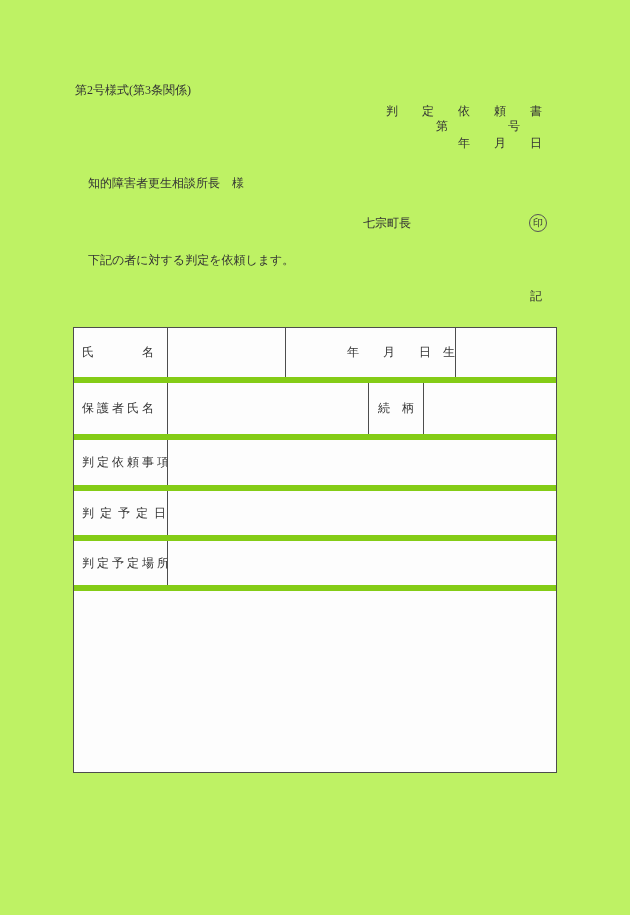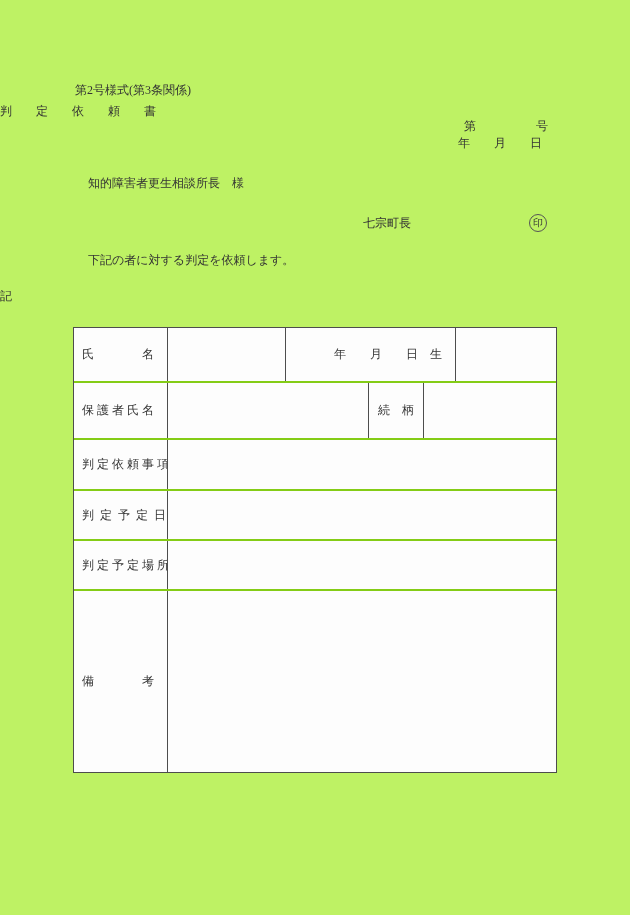--- a/index.html
+++ b/index.html
@@ -16,26 +16,27 @@
     color: #333333;
     font-size: 12px;
     line-height: 15px;
     overflow: hidden;
   }
   .abs { position: absolute; }
   .pre { white-space: pre; }
   .centerline {
     left: 0;
     width: 510px;
-    text-align: left;
+    text-align: right;
+    padding-left: 32px;
   }
   
   .form-number   { left: 75px;  top: 83px; }
   .doc-title     { top: 104px; }
-  .doc-number    { left: 464px; top: 119px; }
+  .doc-number    { left: 436px; top: 119px; }
   .doc-date      { left: 458px; top: 136px; }
   .addressee     { left: 88px;  top: 176px; }
   .sender        { left: 363px; top: 216px; }
   .seal {
     left: 529px; top: 214px;
     width: 18px; height: 18px;
     border: 1px solid #555555;
     border-radius: 50%;
     display: flex;
     align-items: center;
@@ -53,40 +54,40 @@
     left: 73px; top: 327px;
     width: 484px; height: 446px;
     border: 1px solid #4d4d4d;
     box-sizing: border-box;
     display: flex;
     flex-direction: column;
     background: #fdfdfd;
   }
   .trow {
     display: flex;
-    border-bottom: 2px solid #84cc16;
+    border-bottom: 6px solid #84cc16;
     box-sizing: border-box;
     flex-shrink: 0;
   }
   .trow.last { border-bottom: none; flex: 1; }
   .cell {
     border-right: 1px solid #4d4d4d;
     box-sizing: border-box;
     display: flex;
     align-items: center;
     overflow: hidden;
   }
   .cell.end { border-right: none; }
   .label-cell { width: 94px; padding-left: 8px; flex-shrink: 0; }
   .flex1 { flex: 1; }
   .w118 { width: 118px; flex-shrink: 0; }
   .w170 { width: 170px; flex-shrink: 0; }
   .w201 { width: 201px; flex-shrink: 0; }
   .w55  { width: 55px;  flex-shrink: 0; }
-  .just-end    { justify-content: flex-end; padding-right: 13px; }
+  .just-end    { justify-content: flex-end; }
   .just-center { justify-content: center; }
   .r1 { height: 55px; }
   .r2 { height: 58px; }
   .r3 { height: 57px; }
   .r4 { height: 51px; gap: 44px; }
   .r5 { height: 50px; }
   .r6 { height: 50px; }
 </style>
 </head>
 <body>
@@ -151,22 +152,16 @@
       <div class="cell flex1 end"></div>
     </div>
 
     <div class="trow r5">
       <div class="cell label-cell">
         <span class="pre">判 定 予 定 場 所</span>
       </div>
       <div class="cell flex1 end"></div>
     </div>
 
-    <div class="trow last">
-      <div class="cell label-cell">
-        <span class="pre">備　　　　考</span>
-      </div>
-      <div class="cell flex1 end"></div>
-    </div>
 
   </div>
 
 </div>
 
 </body></html>

